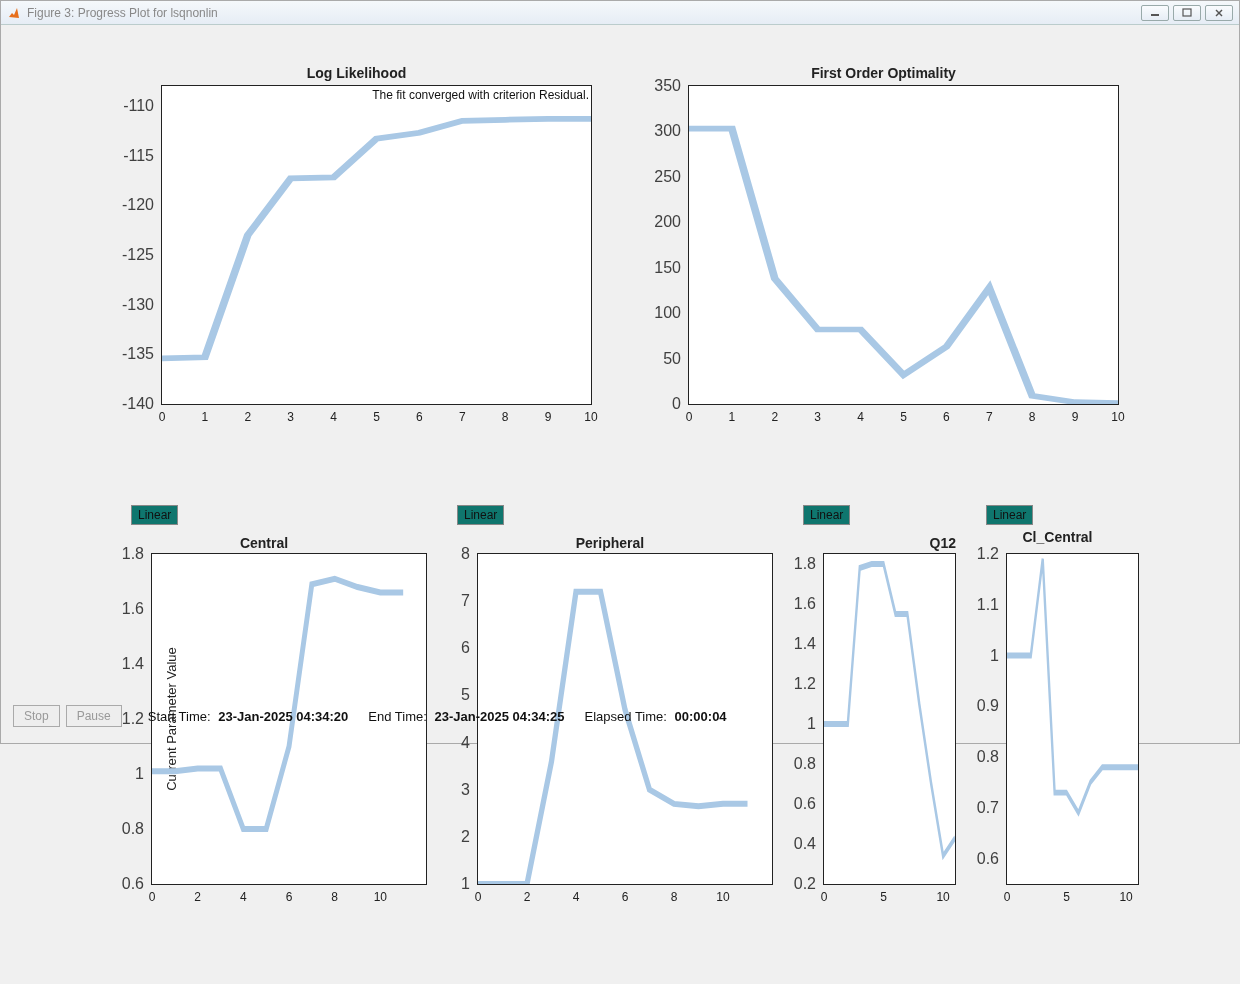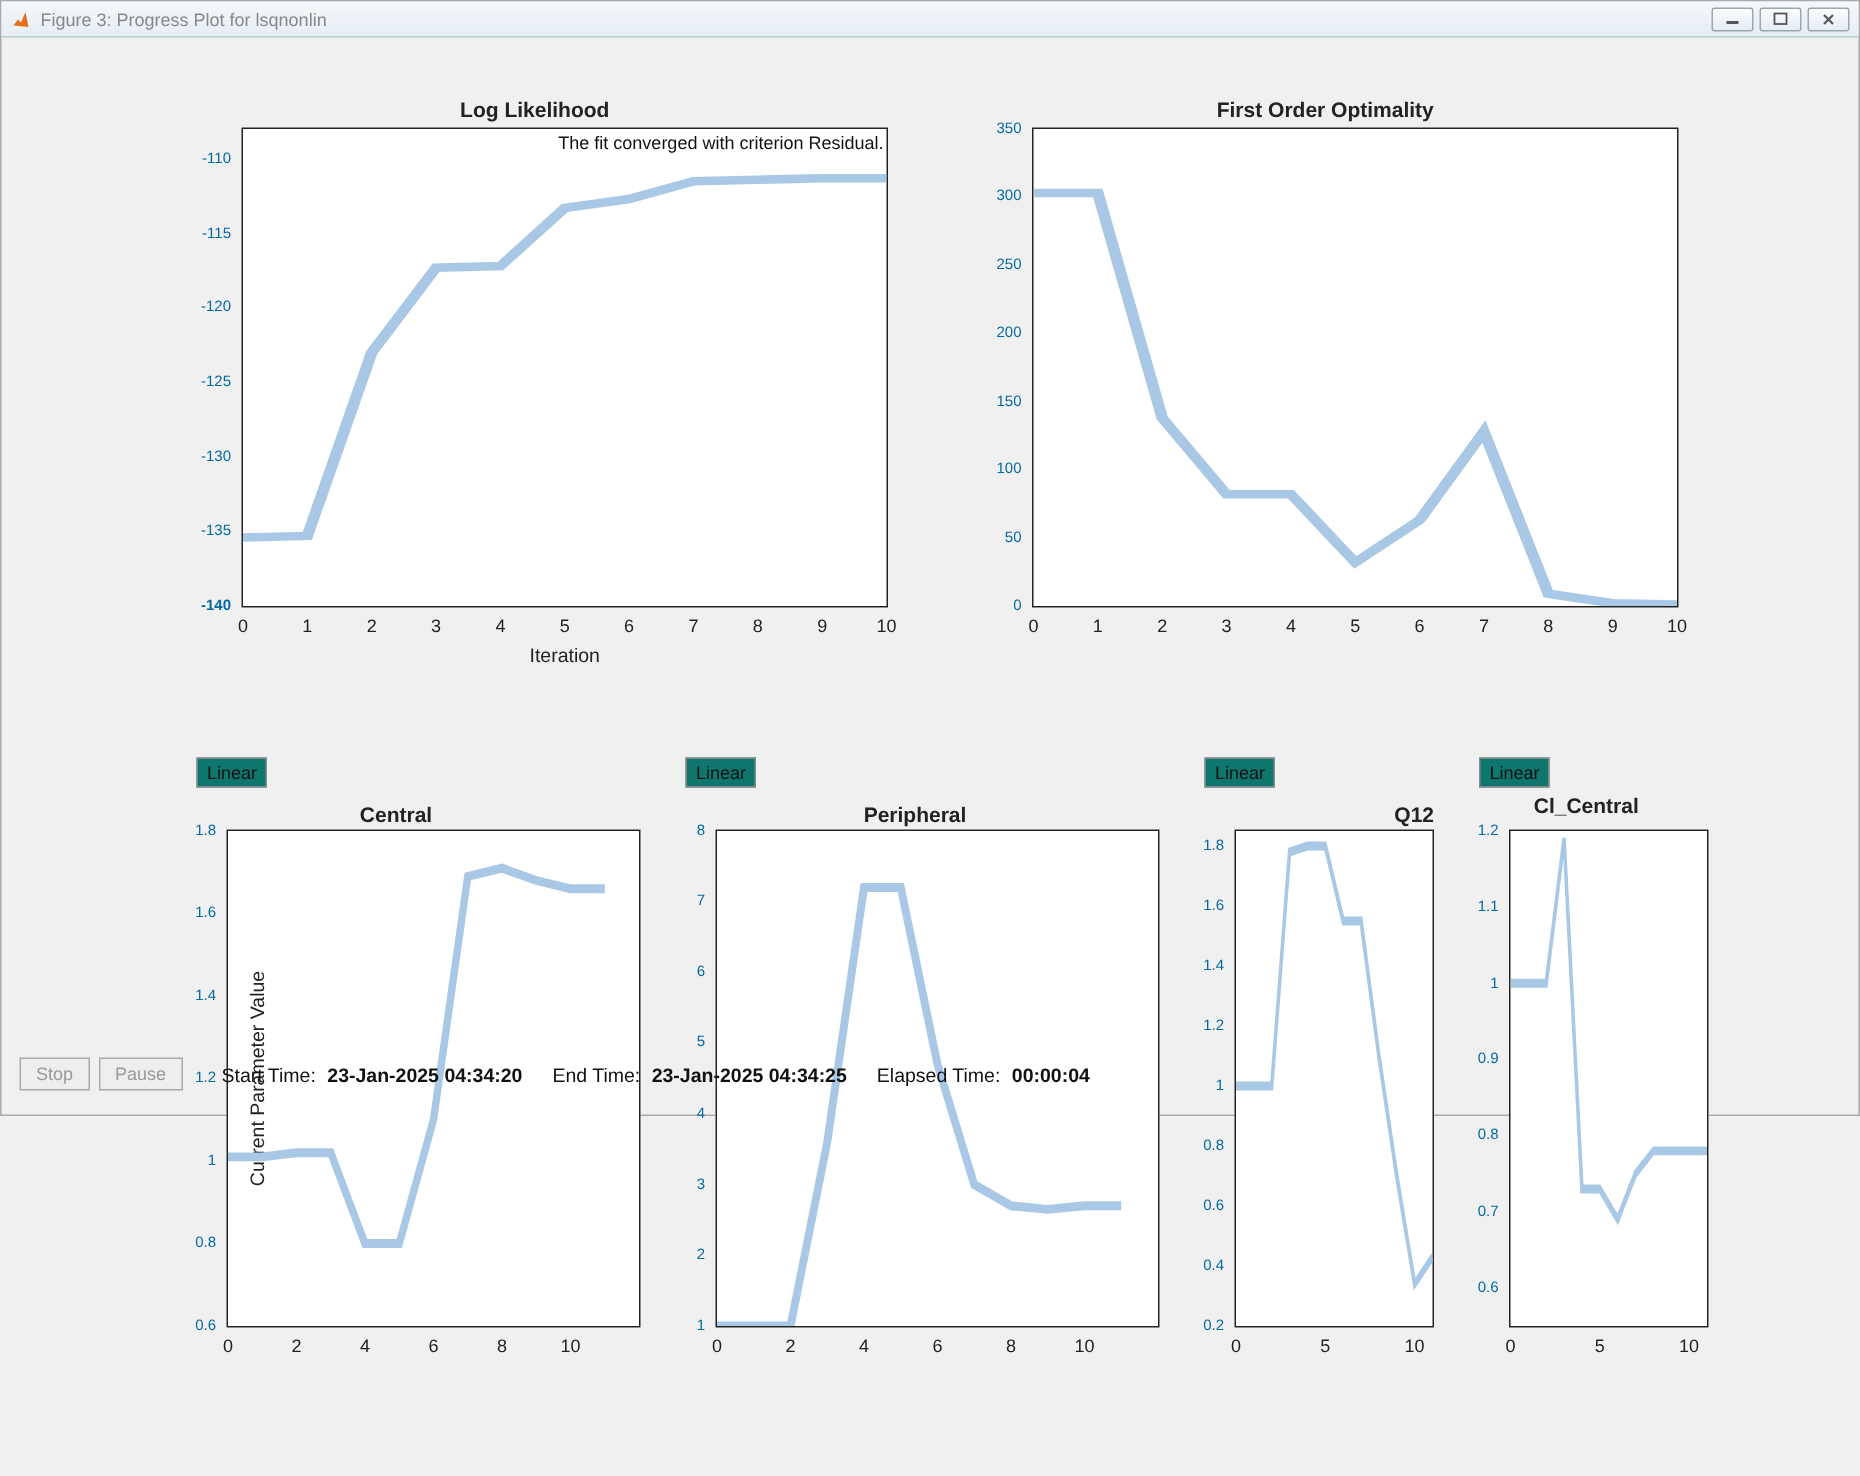--- a/index.html
+++ b/index.html
@@ -89,22 +89,22 @@
     text-align: center;
     font-size: 13px;
     color: #222;
   }
   .tick-y {
     position: absolute;
     right: 100%;
     width: 48px;
     text-align: right;
     padding-right: 8px;
-    font-size: 10px;
-    color: #0369a1;
+    font-size: 16px;
+    color: #404040;
     transform: translateY(-50%);
   }
   .tick-x {
     position: absolute;
     top: 100%;
     transform: translateX(-50%);
     font-size: 12px;
     color: #222;
     padding-top: 6px;
   }
@@ -181,22 +181,21 @@
   <div class="content">
 
     <div class="row-top">
       <div class="plot-top">
         <div class="plot-title">Log Likelihood</div>
         <div class="plot-box" id="pb0" style="top:20px; left:40px; right:0; bottom:60px;">
           <div class="annot">The fit converged with criterion Residual.</div>
           <svg class="plotline" viewBox="0 0 100 100" preserveAspectRatio="none">
               <polyline id="pl0" points="0.00,85.63 10.00,85.31 20.00,46.88 30.00,29.06 40.00,28.75 50.00,16.56 60.00,14.69 70.00,10.94 80.00,10.63 90.00,10.31 100.00,10.31"></polyline>
             </svg>
-          <div class="xlabel">Iteration</div>
-        <div class="tick-y" style="top: 100%; font-weight: bold;">-140</div>
+        <div class="tick-y" style="top: 100%;">-140</div>
             <div class="tick-y" style="top: 84.375%;">-135</div>
             <div class="tick-y" style="top: 68.75%;">-130</div>
             <div class="tick-y" style="top: 53.125%;">-125</div>
             <div class="tick-y" style="top: 37.5%;">-120</div>
             <div class="tick-y" style="top: 21.875%;">-115</div>
             <div class="tick-y" style="top: 6.25%;">-110</div>
             <div class="tick-x" style="left: 0%;">0</div>
             <div class="tick-x" style="left: 10%;">1</div>
             <div class="tick-x" style="left: 20%;">2</div>
             <div class="tick-x" style="left: 30%;">3</div>

